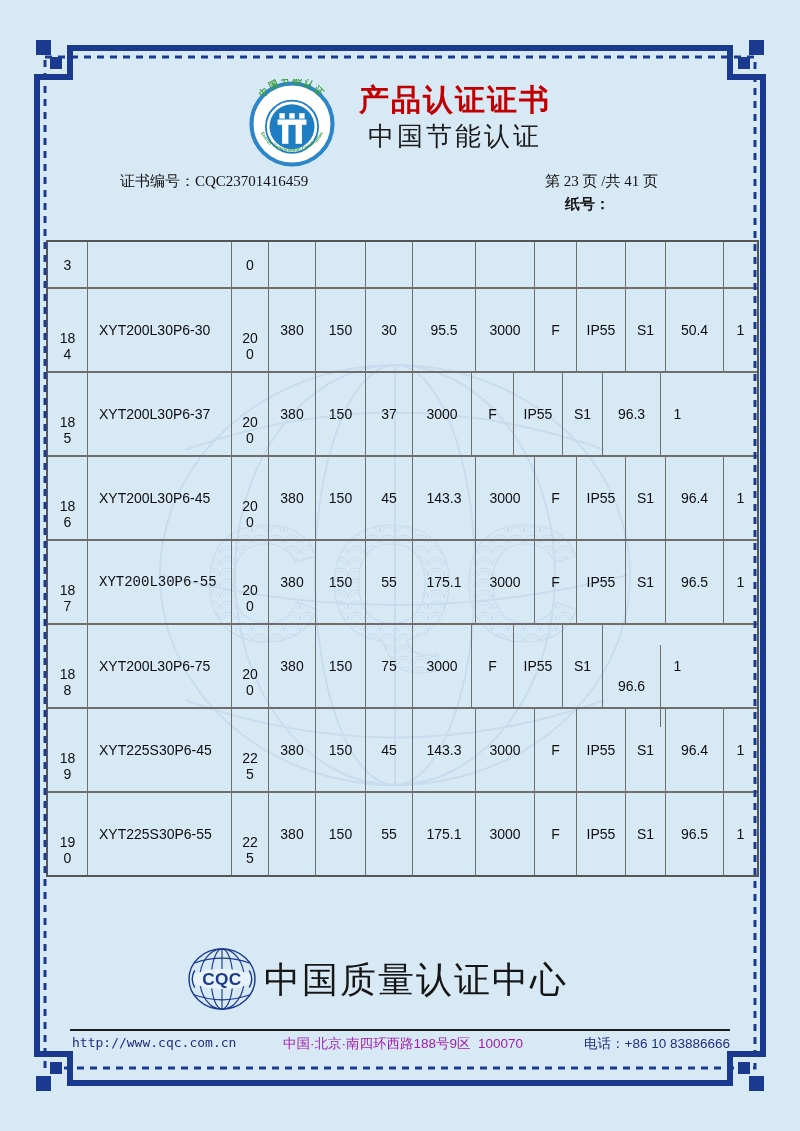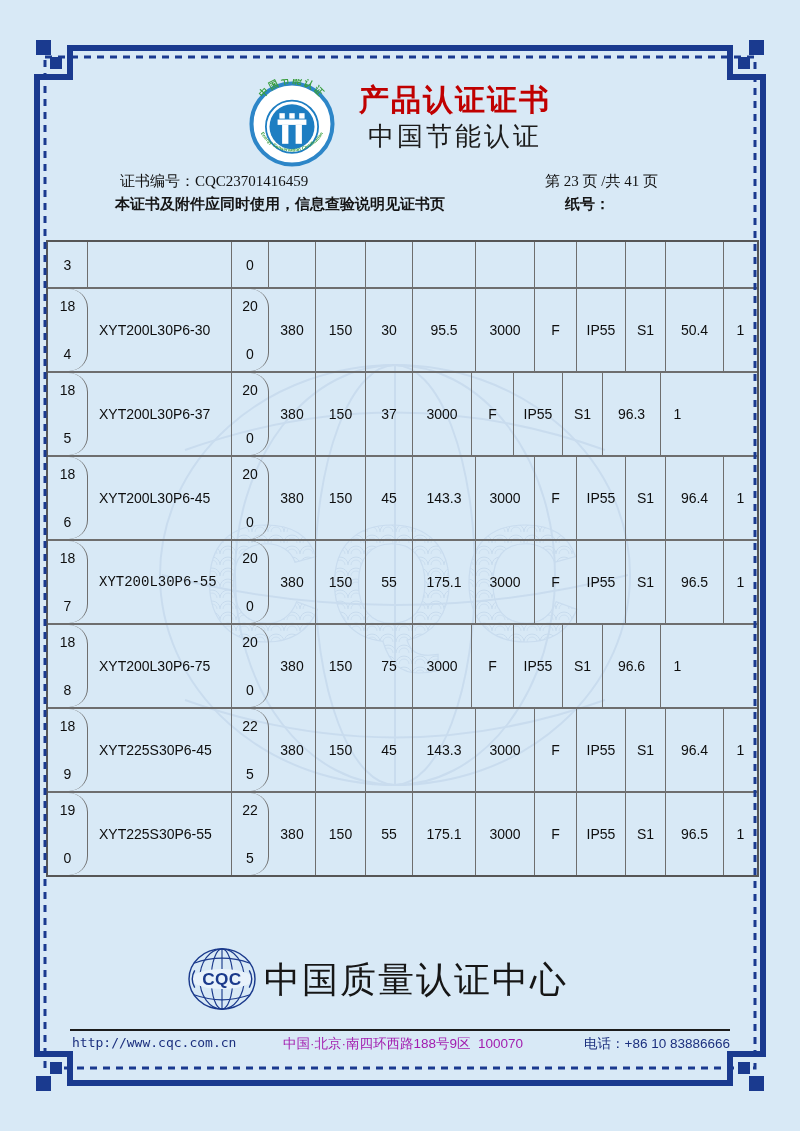--- a/index.html
+++ b/index.html
@@ -38,21 +38,21 @@
   
   .ptable{position:absolute;left:46px;top:240px;width:713px;z-index:1;box-sizing:border-box;
     border:2px solid #565656;background:transparent;}
   .trow{display:flex;height:84px;box-sizing:border-box;border-top:2px solid var(--grid-gray);}
   .trow:first-child{border-top:none;}
   .trow.partial{height:45px;}
   .tcell{box-sizing:border-box;border-right:1px solid var(--grid-gray);height:100%;
     display:flex;flex-direction:column;justify-content:center;align-items:center;
     font-size:14px;color:#0e0e0e;overflow:hidden;}
   .tcell:last-child{border-right:none;}
-  .tcell.twolines{justify-content:space-between;padding:9px 0;border-radius:19px;}
+  .tcell.twolines{justify-content:flex-end;padding:9px 0;}
   .tcell.model{align-items:flex-start;padding-left:11px;}
 
   
   .cqc-logo{position:absolute;left:186px;top:946px;z-index:1;}
   .org-name{position:absolute;left:264px;top:956px;z-index:1;font-size:36px;color:#161616;
     letter-spacing:2px;white-space:nowrap;}
   .bottom-rule{position:absolute;left:70px;top:1029px;width:660px;height:2px;background:#1c1c1c;z-index:1;}
   .website{position:absolute;left:72px;top:1035px;z-index:1;font-family:"DejaVu Sans Mono",monospace;
     font-size:13px;color:#1b2f7e;}
   .address{position:absolute;left:283px;top:1035px;z-index:1;font-size:13.5px;color:#a21caf;white-space:pre;}
@@ -125,21 +125,20 @@
     <text class="ecc-arc-text" font-size="5.2" font-weight="normal">
       <textPath href="#arcBot" startOffset="50%" text-anchor="middle">Energy Conservation Certification</textPath>
     </text>
   </svg>
 
   <div class="page-title">产品认证证书</div>
   <div class="page-subtitle">中国节能认证</div>
 
   <div class="cert-line"><span>证书编号：</span><span>CQC23701416459</span></div>
   <div class="page-info">第 23 页 /共 41 页</div>
-  <div class="usage-note">本证书及附件应同时使用，信息查验说明见证书页</div>
   <div class="paper-no">纸号：</div>
 
   <div class="ptable" id="product-table">
       <div class="trow partial">
         <div class="tcell" style="width: 40px;">
           <span>3</span>
         </div>
         <div class="tcell model" style="width: 144px;">
           <span></span>
         </div>
@@ -372,21 +371,21 @@
         </div>
         <div class="tcell" style="width: 42px;">
           <span>F</span>
         </div>
         <div class="tcell" style="width: 49px;">
           <span>IP55</span>
         </div>
         <div class="tcell" style="width: 40px;">
           <span>S1</span>
         </div>
-        <div class="tcell" style="width: 58px;">
+        <div class="tcell" style="width: 58px; margin-top: 20px;">
           <span>96.6</span>
         </div>
         <div class="tcell" style="width: 33px;">
           <span>1</span>
         </div>
       </div>
       <div class="trow">
         <div class="tcell twolines" style="width: 40px;">
           <span>18</span>
           <span>9</span>

